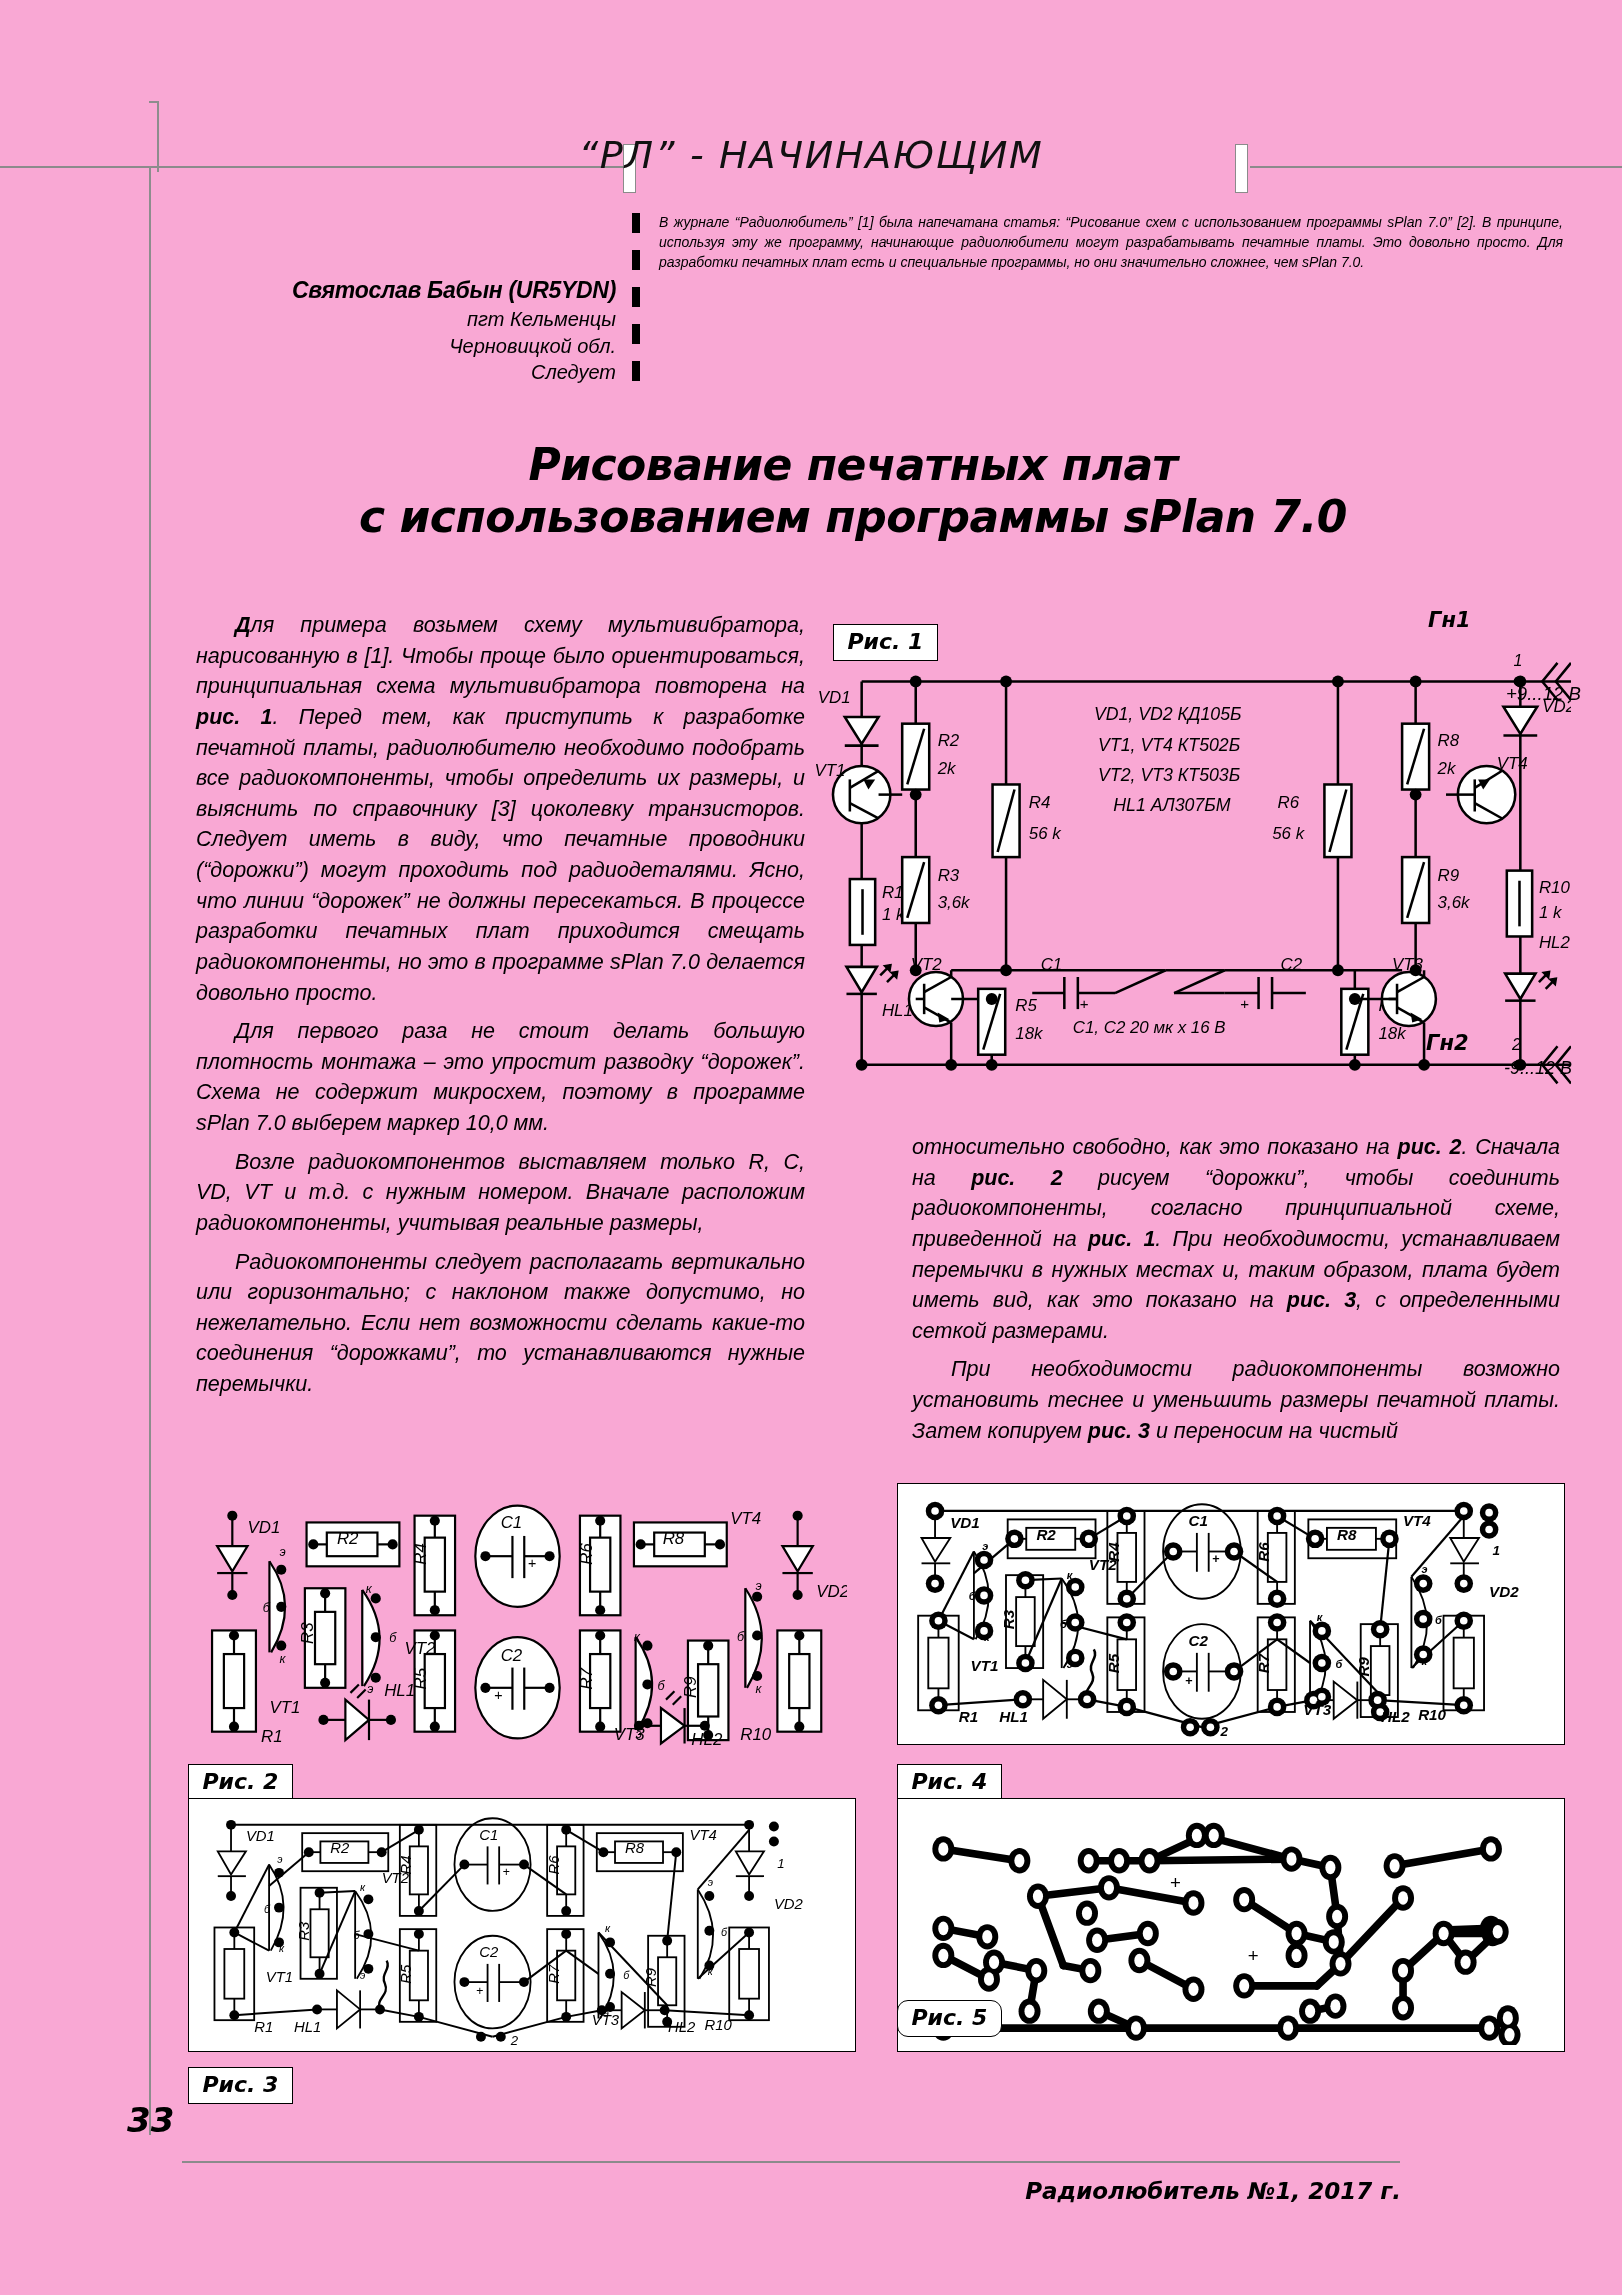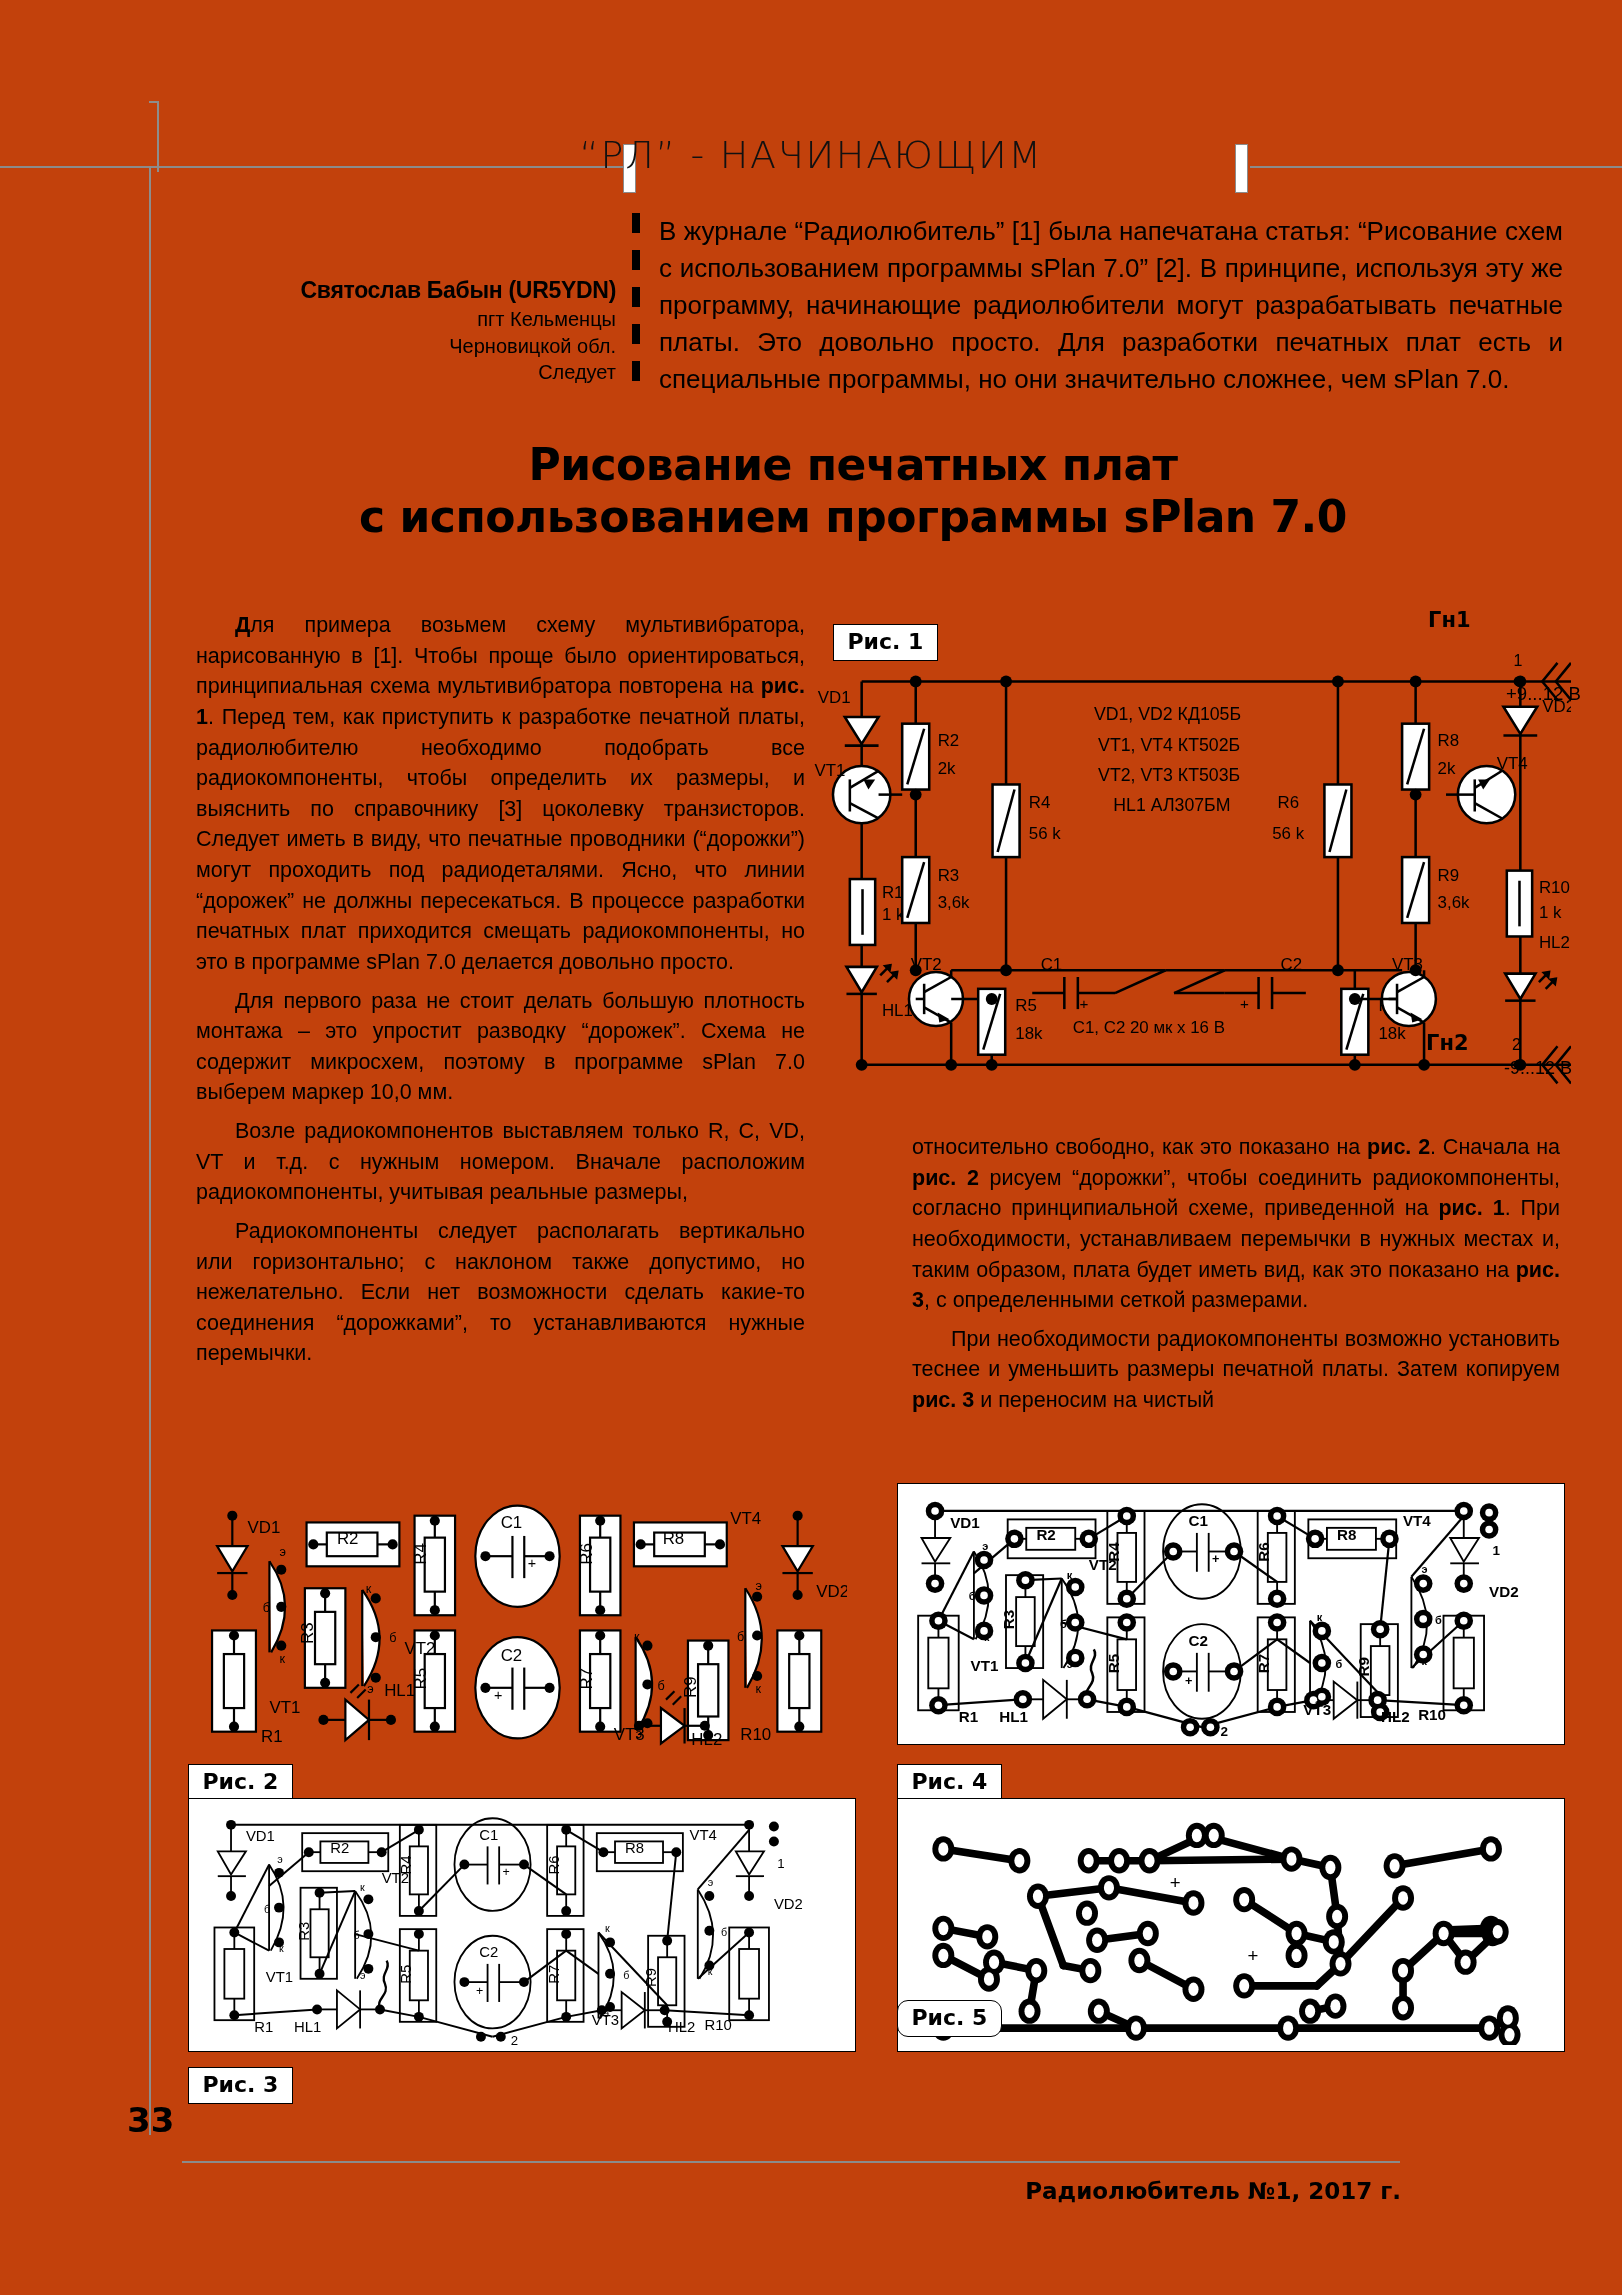--- a/index.html
+++ b/index.html
@@ -1,21 +1,21 @@
 <!DOCTYPE html>
 <html lang="ru" style="font-size:13.5px"><head>
 <meta charset="utf-8">
 <style>
   html,body{margin:0;padding:0;background:#ffffff;}
   body{
     width:1622px;height:2295px;position:relative;overflow:hidden;
     font-family:"Liberation Sans","DejaVu Sans",sans-serif;
     color:#000;
   }
-  .page{position:absolute;inset:0;background:#c2410c;}
+  .page{position:absolute;inset:0;background:#f9a8d4;font-style:italic;}
 
   
   .hdr-rule{position:absolute;height:1.7px;background:#8b8b8b;}
   .hdr-rule.left{left:0;top:166px;width:625px;}
   .hdr-rule.right{left:1250px;top:166px;width:372px;}
   .hdr-cap{position:absolute;top:144px;width:11px;height:47px;border:1.7px solid #8b8b8b;background:#fff;}
   .hdr-cap.l{left:623px;}
   .hdr-cap.r{left:1235px;}
   .hdr-title{
     position:absolute;left:0;right:0;top:133px;text-align:center;
@@ -31,21 +31,21 @@
   
   .byline{position:absolute;left:194px;top:275px;width:422px;text-align:right;line-height:1.34;}
   .byline .name{font-weight:bold;font-size:23px;letter-spacing:-0.3px;}
   .byline .loc{font-size:20px;}
   .bar-col{position:absolute;left:632px;top:213px;width:7.6px;}
   .bar-col i{display:block;width:7.6px;height:20px;background:#000;margin-bottom:17px;}
 
   
   .intro{
     position:absolute;left:659px;top:213px;width:904px;
-    font-size:26px;line-height:1.42;text-align:justify;
+    font-size:14px;line-height:1.42;text-align:justify;
   }
 
   
   .art-title{
     position:absolute;left:135px;right:51px;top:439px;text-align:center;
     font-weight:bold;font-size:44px;line-height:1.18;letter-spacing:-0.5px;
     font-family:"DejaVu Sans",sans-serif;
   }
 
   

